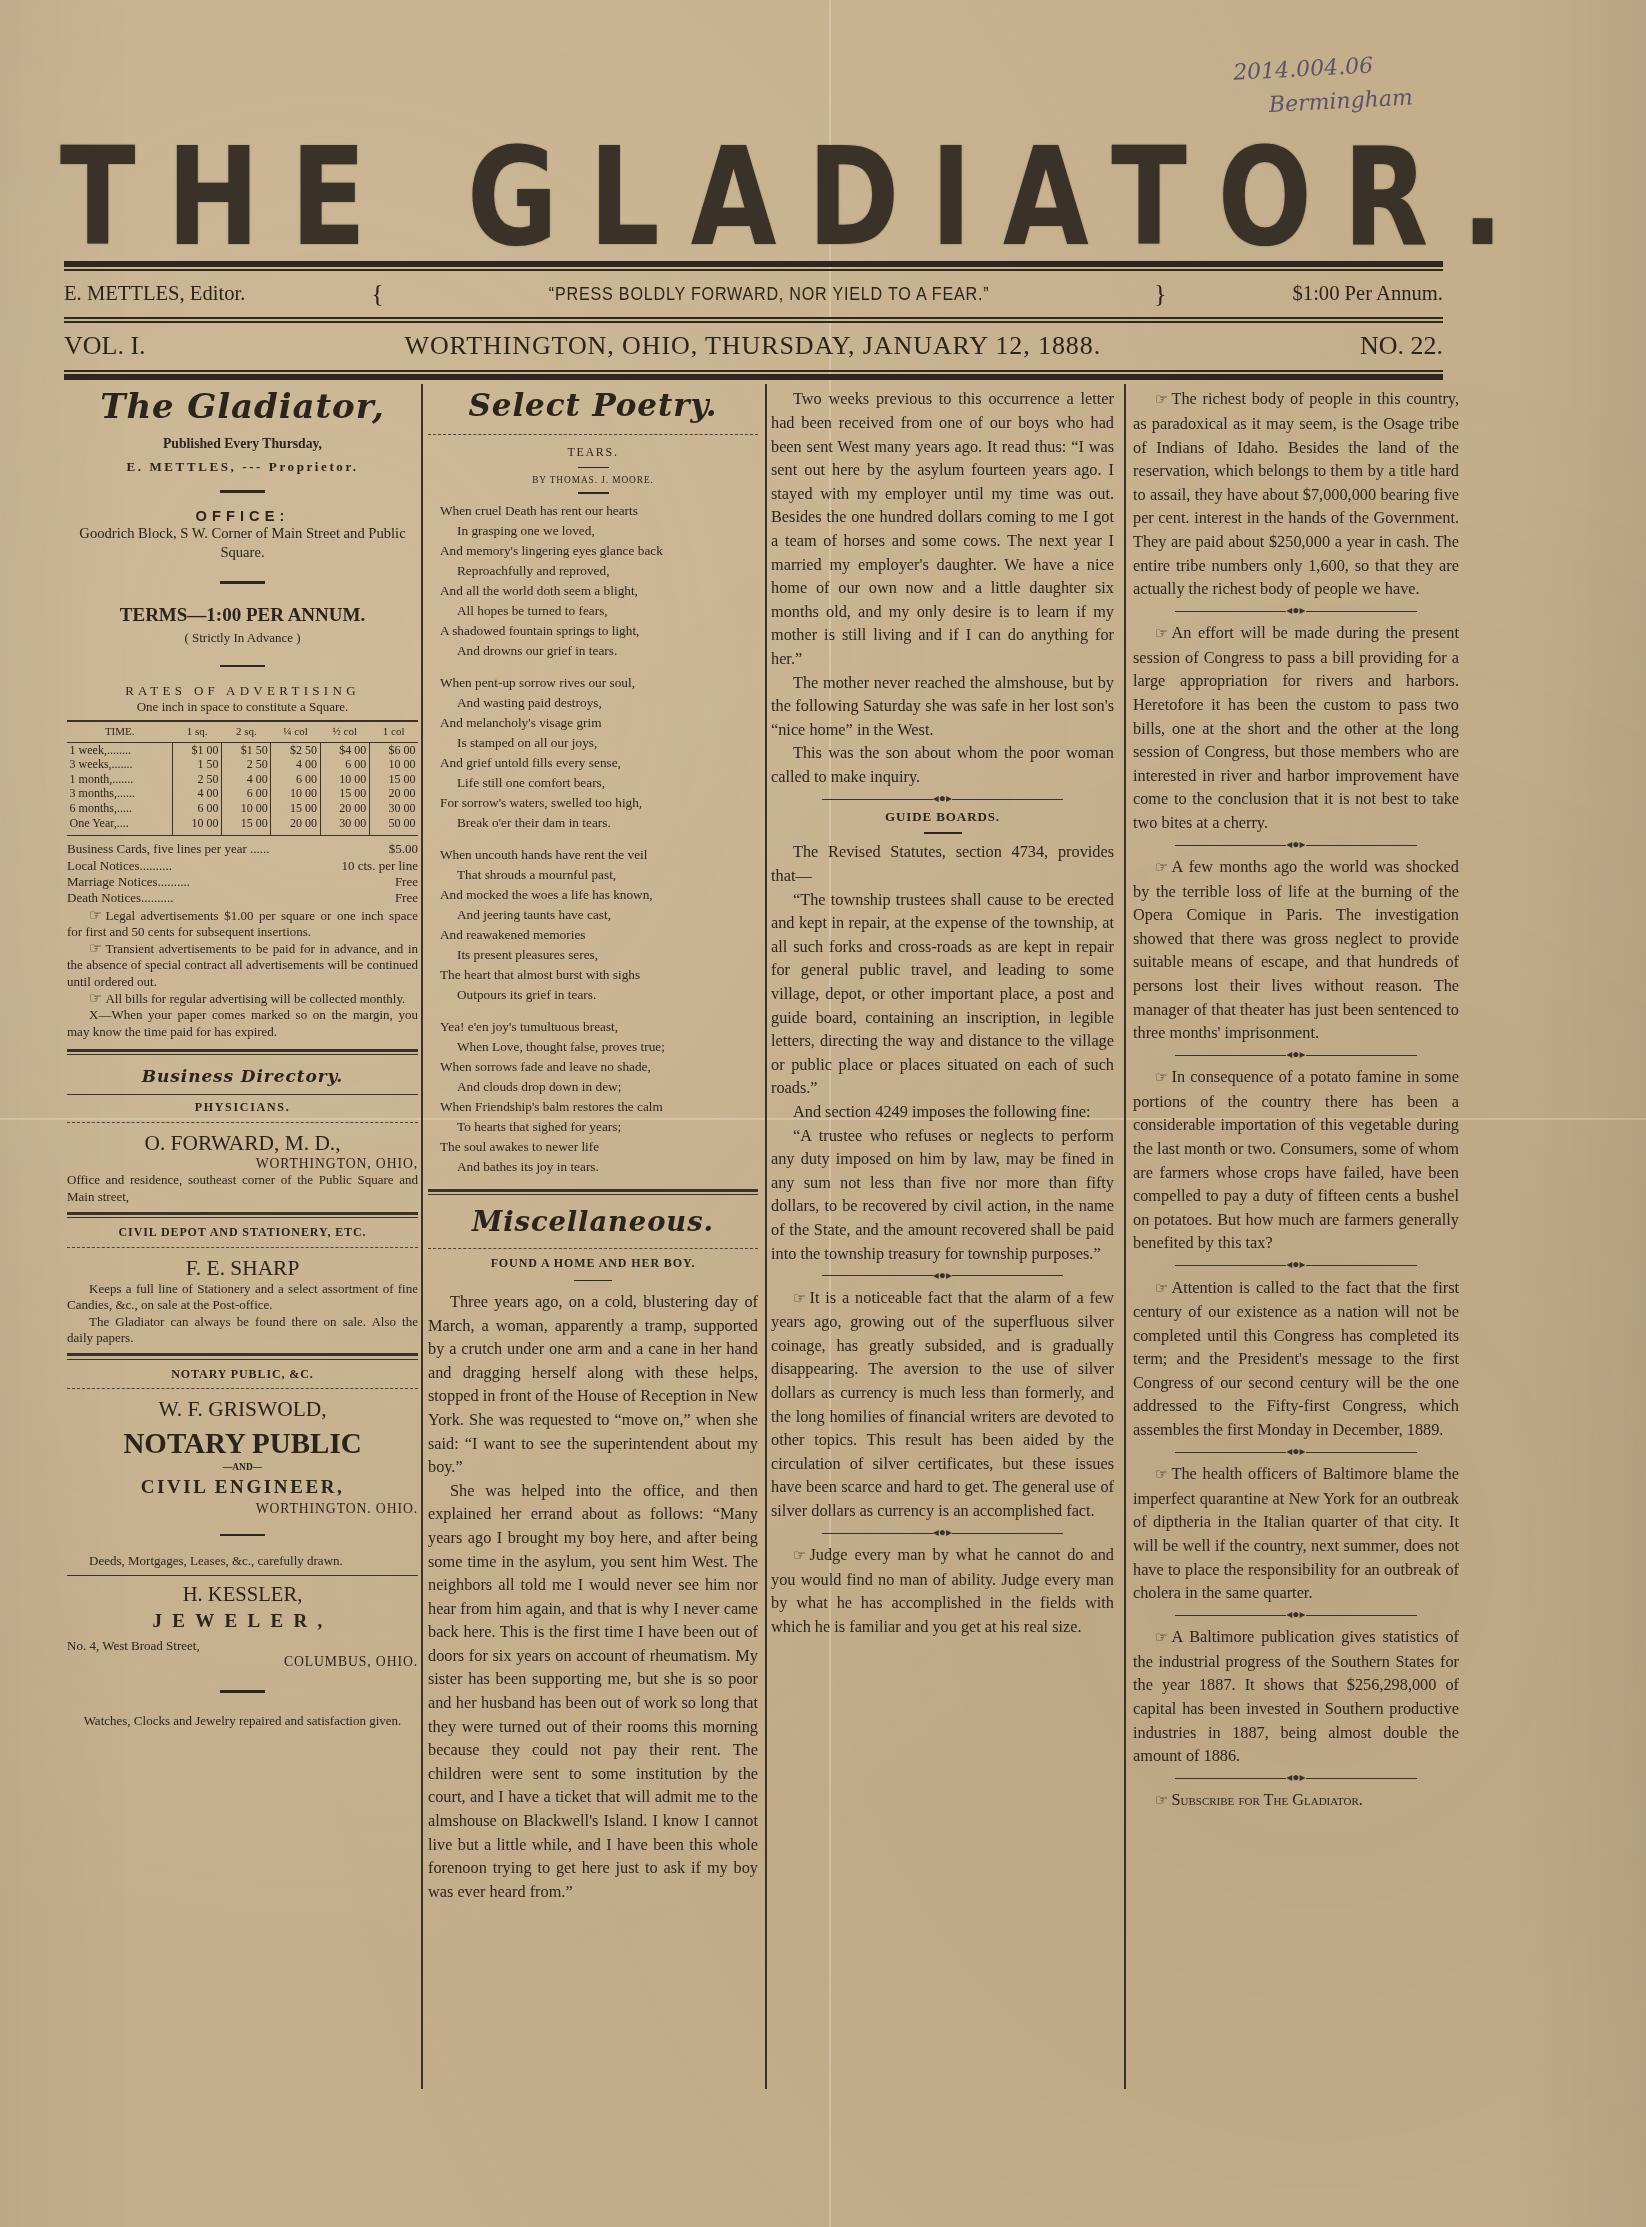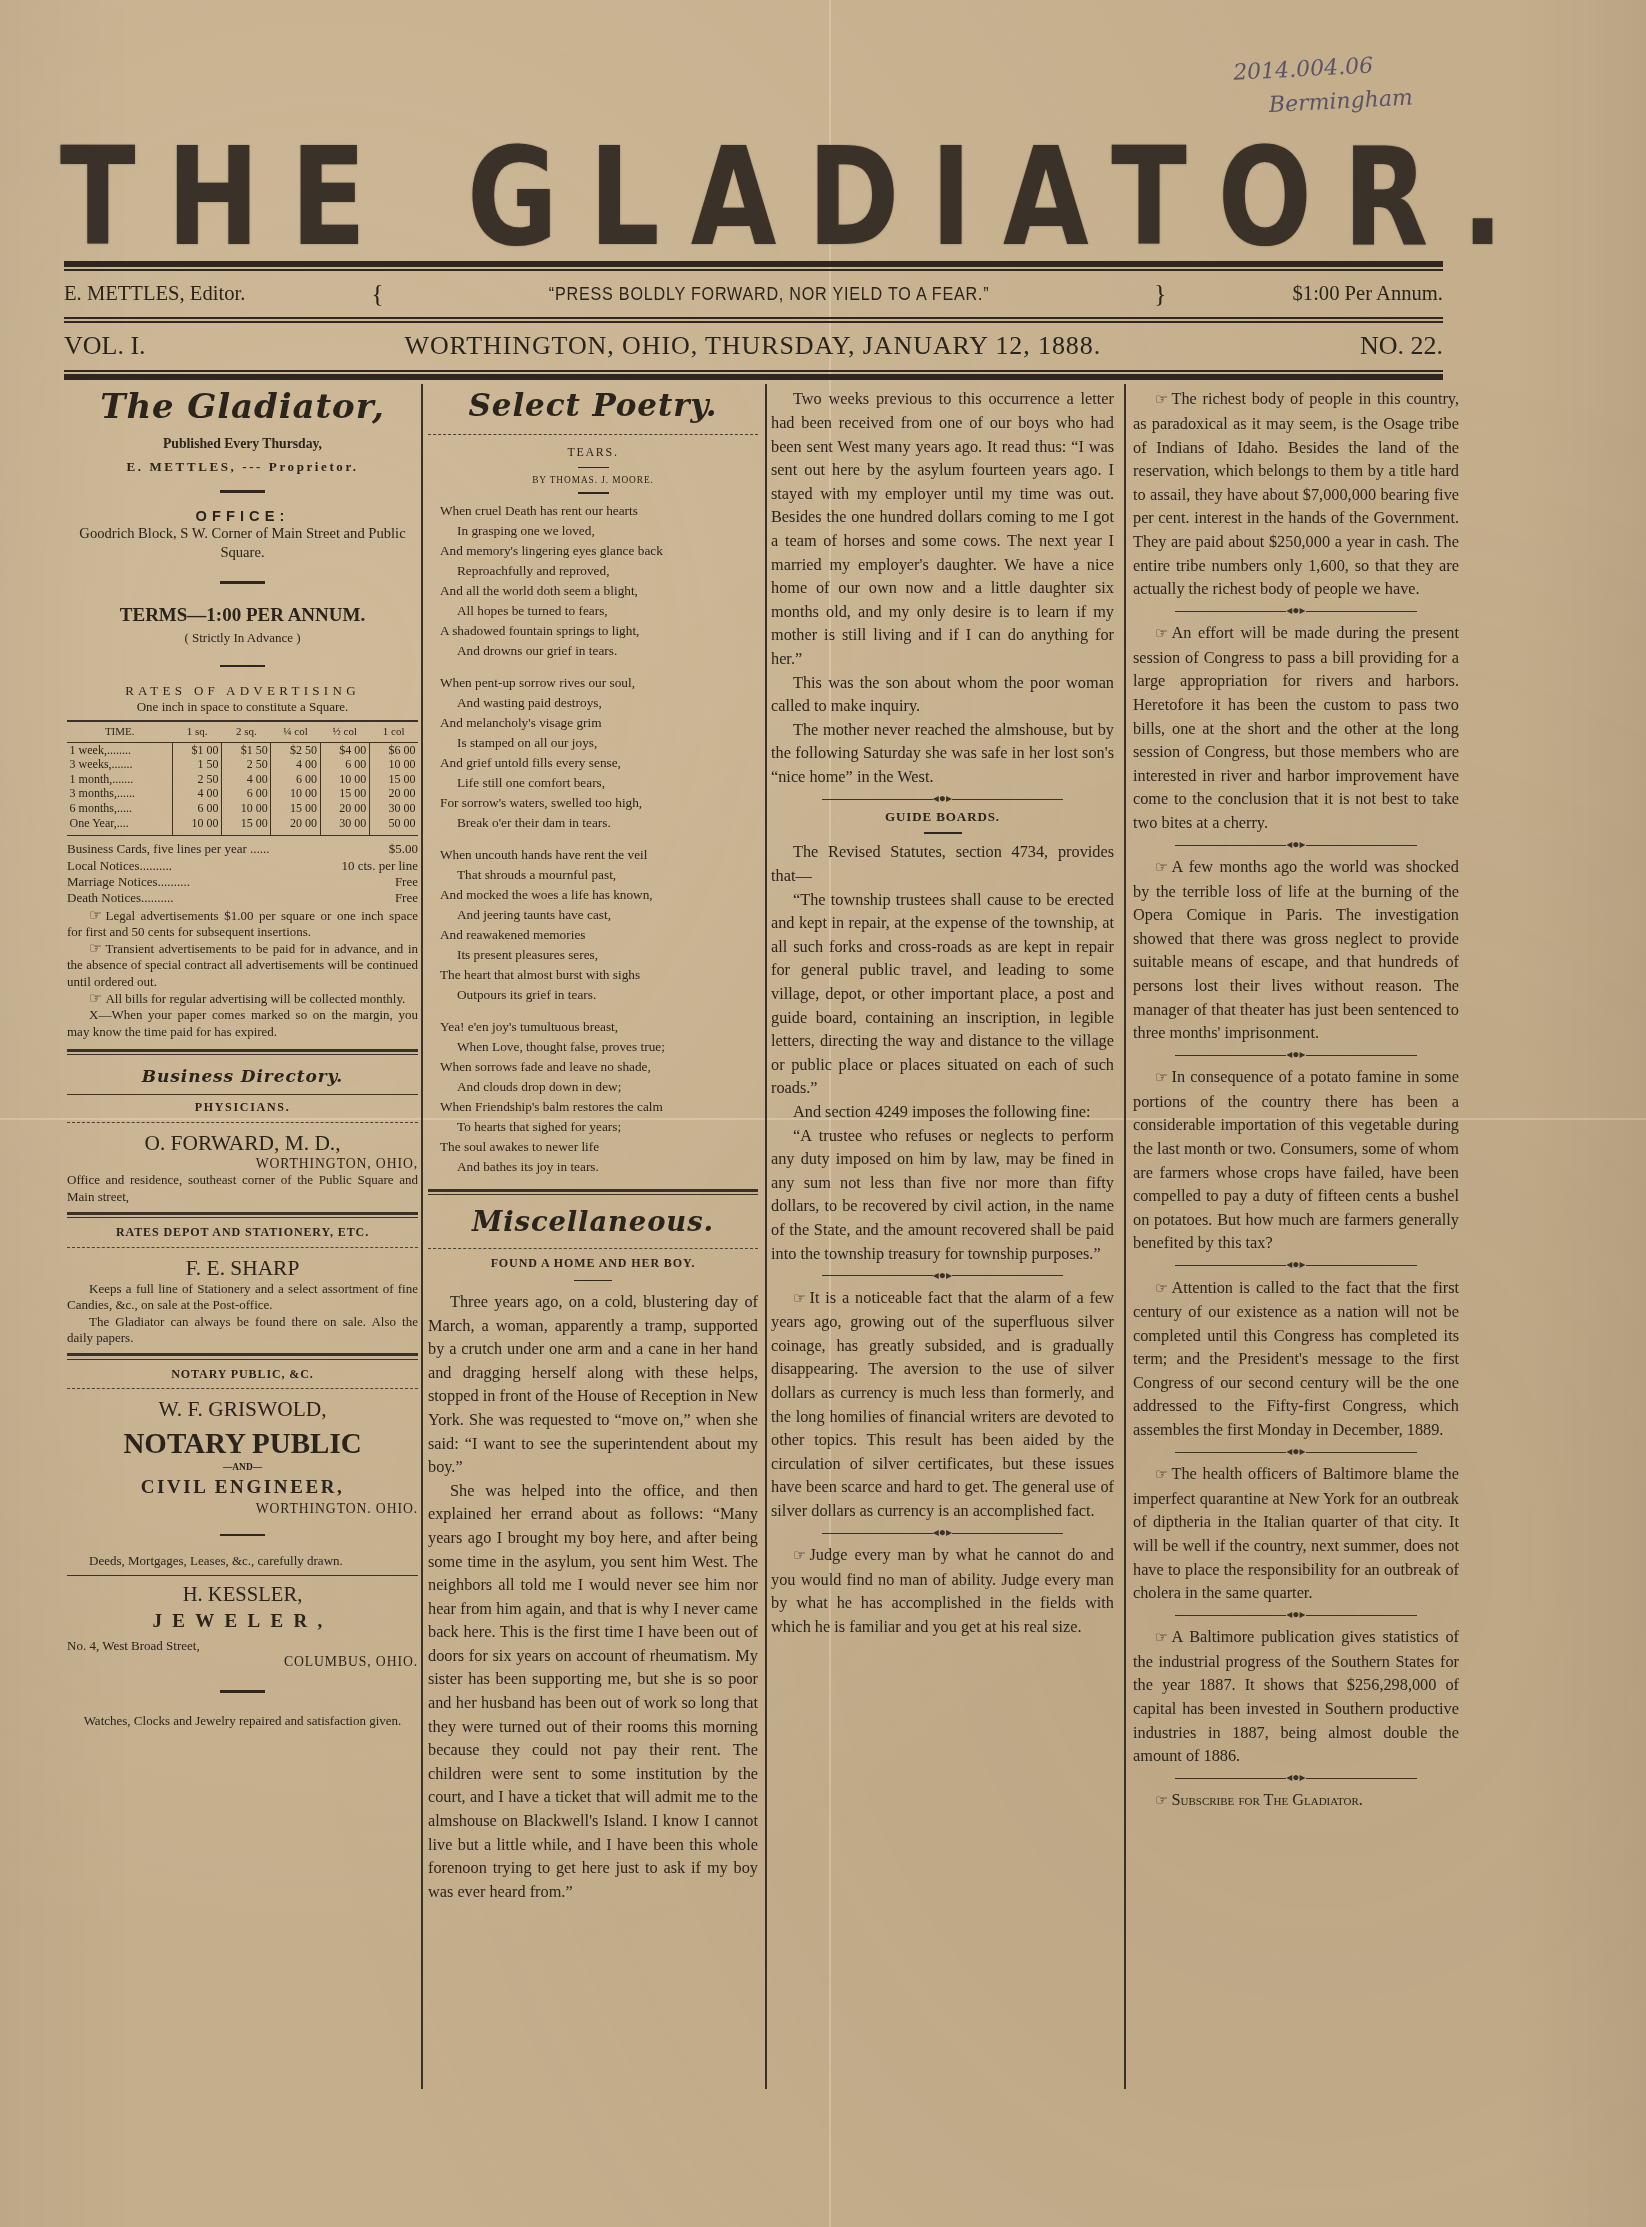--- a/index.html
+++ b/index.html
@@ -228,21 +228,21 @@
 
   <div class="dbl-rule" style="margin-top:8.6px"></div>
   <div class="center blackletter" style="font-size:17px;line-height:29px;">Business Directory.</div>
   <div class="rule" style="border-top:1.7px solid #3a3128;margin:3.4px 0;"></div>
   <div class="center" style="font-size:12px;font-weight:bold;letter-spacing:1.7px;margin-top:5.1px;">PHYSICIANS.</div>
   <div class="dash-rule"></div>
   <div class="center" style="font-size:21.4px;line-height:26px;">O. FORWARD, M. D.,</div>
   <div style="font-size:13.7px;text-align:right;letter-spacing:0.9px;">WORTHINGTON, OHIO,</div>
   <p class="p small" style="font-size:13px">Office and residence, southeast corner of the Public Square and Main street,</p>
   <div class="dbl-rule"></div>
-  <div class="center" style="font-size:12px;font-weight:bold;letter-spacing:0.9px;">RATES DEPOT AND STATIONERY, ETC.</div>
+  <div class="center" style="font-size:12px;font-weight:bold;letter-spacing:0.9px;">CIVIL DEPOT AND STATIONERY, ETC.</div>
   <div class="dash-rule"></div>
   <div class="center" style="font-size:21.4px;line-height:26px;">F. E. SHARP</div>
   <p class="p small ind" style="font-size:13px">Keeps a full line of Stationery and a select assortment of fine Candies, &amp;c., on sale at the Post-office.</p>
   <p class="p small ind" style="font-size:13px">The Gladiator can always be found there on sale. Also the daily papers.</p>
   <div class="dbl-rule"></div>
   <div class="center" style="font-size:12px;font-weight:bold;letter-spacing:0.9px;">NOTARY PUBLIC, &amp;C.</div>
   <div class="dash-rule"></div>
   <div class="center" style="font-size:21.4px;line-height:27.4px;">W. F. GRISWOLD,</div>
   <div class="center" style="font-size:29px;line-height:38px;font-weight:bold;">NOTARY PUBLIC</div>
   <div class="center" style="font-size:9.4px;font-weight:bold;">—AND—</div>
@@ -312,22 +312,22 @@
   <div class="center blackletter" style="font-size:27.4px;line-height:39px;">Miscellaneous.</div>
   <div class="dash-rule"></div>
   <div class="center" style="font-size:12px;font-weight:bold;letter-spacing:0.9px;margin-top:5.1px;">FOUND A HOME AND HER BOY.</div>
   <div class="short-rule" style="width:38px;height:1.7px;margin:8.6px auto"></div>
   <p class="p ind">Three years ago, on a cold, blustering day of March, a woman, apparently a tramp, supported by a crutch under one arm and a cane in her hand and dragging herself along with these helps, stopped in front of the House of Reception in New York. She was requested to “move on,” when she said: “I want to see the superintendent about my boy.”</p>
   <p class="p ind">She was helped into the office, and then explained her errand about as follows: “Many years ago I brought my boy here, and after being some time in the asylum, you sent him West. The neighbors all told me I would never see him nor hear from him again, and that is why I never came back here. This is the first time I have been out of doors for six years on account of rheumatism. My sister has been supporting me, but she is so poor and her husband has been out of work so long that they were turned out of their rooms this morning because they could not pay their rent. The children were sent to some institution by the court, and I have a ticket that will admit me to the almshouse on Blackwell's Island. I know I cannot live but a little while, and I have been this whole forenoon trying to get here just to ask if my boy was ever heard from.”</p>
 </div>
 
 <div class="col col3">
   <p class="p ind" style="margin-top:3.4px">Two weeks previous to this occurrence a letter had been received from one of our boys who had been sent West many years ago. It read thus: “I was sent out here by the asylum fourteen years ago. I stayed with my employer until my time was out. Besides the one hundred dollars coming to me I got a team of horses and some cows. The next year I married my employer's daughter. We have a nice home of our own now and a little daughter six months old, and my only desire is to learn if my mother is still living and if I can do anything for her.”</p>
+  <p class="p ind">The mother never reached the almshouse, but by the following Saturday she was safe in her lost son's “nice home” in the West.</p>
   <p class="p ind">This was the son about whom the poor woman called to make inquiry.</p>
-  <p class="p ind">The mother never reached the almshouse, but by the following Saturday she was safe in her lost son's “nice home” in the West.</p>
   <div class="orn-rule"><span class="l"></span><span>◂●▸</span><span class="l"></span></div>
   <div class="center" style="font-size:13px;font-weight:bold;letter-spacing:0.9px;">GUIDE BOARDS.</div>
   <div class="short-rule" style="width:38px;height:1.7px;margin:6.9px auto"></div>
   <p class="p ind">The Revised Statutes, section 4734, provides that—</p>
   <p class="p ind">“The township trustees shall cause to be erected and kept in repair, at the expense of the township, at all such forks and cross-roads as are kept in repair for general public travel, and leading to some village, depot, or other important place, a post and guide board, containing an inscription, in legible letters, directing the way and distance to the village or public place or places situated on each of such roads.”</p>
   <p class="p ind">And section 4249 imposes the following fine:</p>
   <p class="p ind">“A trustee who refuses or neglects to perform any duty imposed on him by law, may be fined in any sum not less than five nor more than fifty dollars, to be recovered by civil action, in the name of the State, and the amount recovered shall be paid into the township treasury for township purposes.”</p>
   <div class="orn-rule"><span class="l"></span><span>◂●▸</span><span class="l"></span></div>
   <p class="p ind"><span class="hand">☞</span><span>It is a noticeable fact that the alarm of a few years ago, growing out of the superfluous silver coinage, has greatly subsided, and is gradually disappearing. The aversion to the use of silver dollars as currency is much less than formerly, and the long homilies of financial writers are devoted to other topics. This result has been aided by the circulation of silver certificates, but these issues have been scarce and hard to get. The general use of silver dollars as currency is an accomplished fact.</span></p>
   <div class="orn-rule"><span class="l"></span><span>◂●▸</span><span class="l"></span></div>

